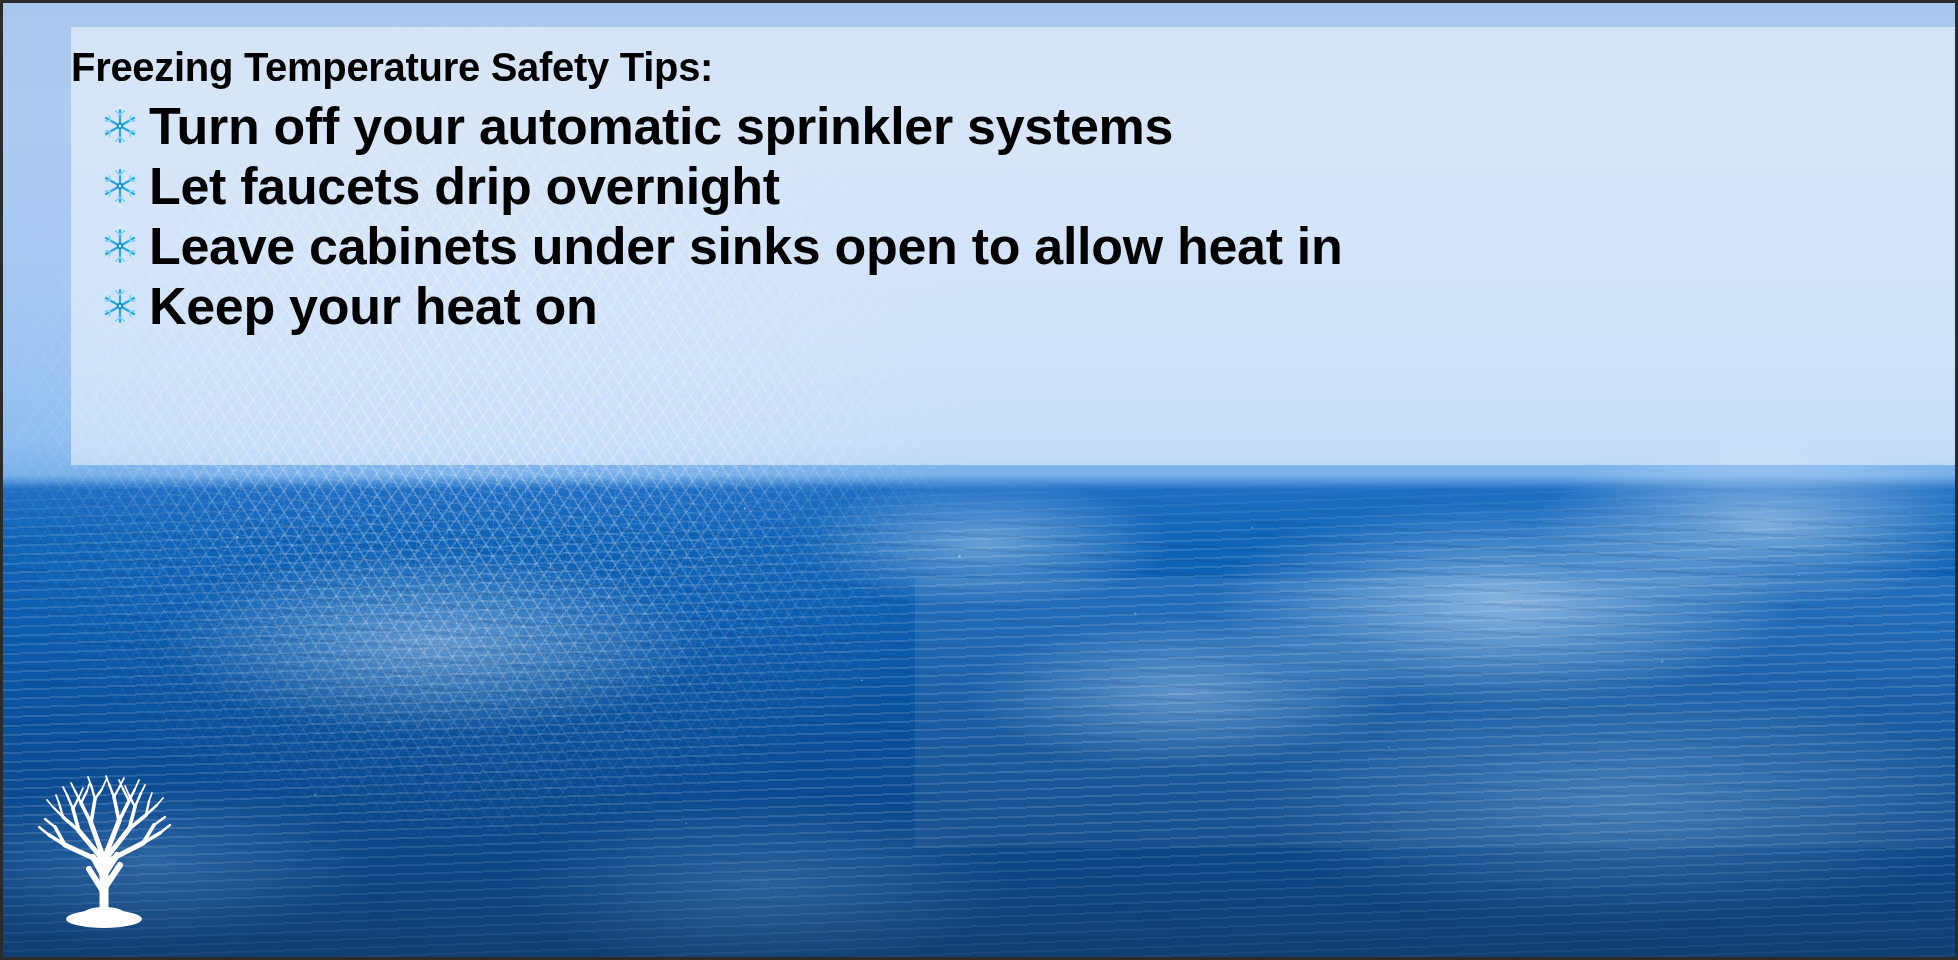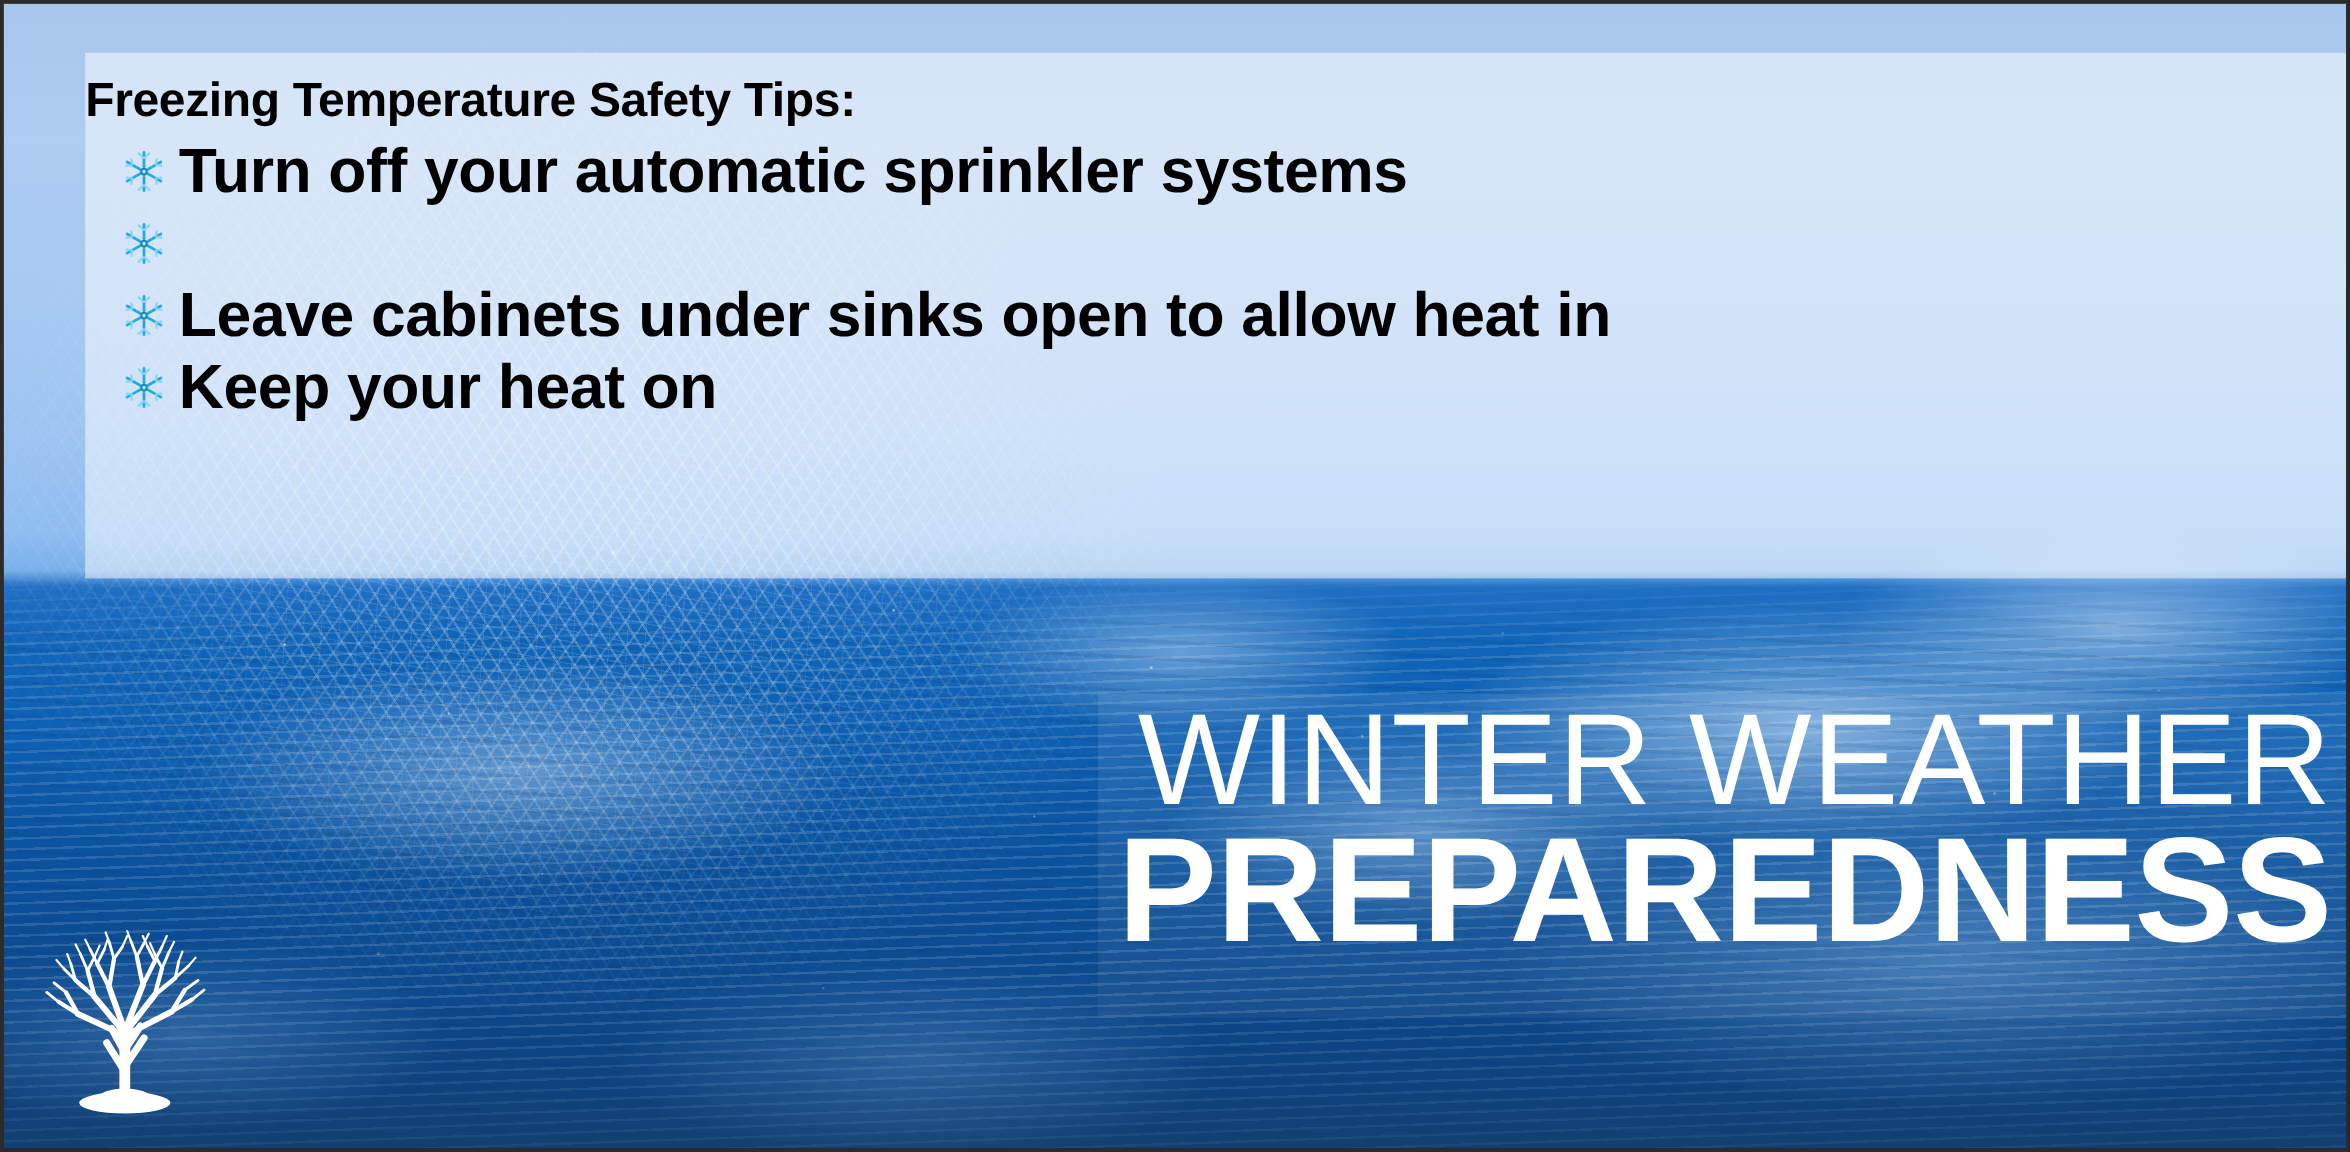--- a/index.html
+++ b/index.html
@@ -89,21 +89,21 @@
       repeating-linear-gradient(183deg,
         rgba(10,60,120,.13) 0 3px,
         rgba(10,60,120,0) 3px 14px);
     -webkit-mask-image: linear-gradient(to bottom, transparent 0, #000 14%, #000 72%, rgba(0,0,0,.35) 100%);
             mask-image: linear-gradient(to bottom, transparent 0, #000 14%, #000 72%, rgba(0,0,0,.35) 100%);
   }
 
   
   #tips-panel {
     position: absolute;
-    left: 68px; top: 41px; right: 0; height: 438px;
+    left: 68px; top: 24px; right: 0; height: 438px;
     background: rgba(255,255,255,.50);
     box-sizing: border-box;
     padding: 18px 0 0 0;
   }
   #tips-heading {
     margin: 0 0 4px 0;
     padding-left: 0;
     font-size: 40px;
     font-weight: bold;
     color: #000;
@@ -240,20 +240,21 @@
             <line x1="76" y1="65" x2="88" y2="63"></line>
               <line x1="76" y1="65" x2="78" y2="77"></line>
             <line x1="24" y1="65" x2="12" y2="63"></line>
               <line x1="24" y1="65" x2="22" y2="77"></line>
             <line x1="76" y1="35" x2="88" y2="37"></line>
               <line x1="76" y1="35" x2="78" y2="23"></line>
           </g>
           <circle cx="50" cy="50" r="8" fill="#0f83c4"></circle>
           <circle cx="50" cy="50" r="4" fill="#bfe9fb"></circle>
         </svg>
+        <span class="tip-text">Let faucets drip overnight</span>
       </li>
 
       <li class="tip-row">
         <svg class="flake" viewBox="0 0 100 100">
           <g stroke="#29a8e0" stroke-width="6" stroke-linecap="round" fill="none">
             <line x1="50" y1="8" x2="50" y2="92"></line>
             <line x1="13" y1="29" x2="87" y2="71"></line>
             <line x1="13" y1="71" x2="87" y2="29"></line>
           </g>
           <g stroke="#7fd4f7" stroke-width="4.5" stroke-linecap="round" fill="none">
@@ -300,24 +301,20 @@
           <circle cx="50" cy="50" r="8" fill="#0f83c4"></circle>
           <circle cx="50" cy="50" r="4" fill="#bfe9fb"></circle>
         </svg>
         <span class="tip-text">Keep your heat on</span>
       </li>
 
     </ul>
   </div>
 
   <div id="title-scrim"></div>
-  <div id="title-block">
-    <span id="title-line1">WINTER WEATHER</span>
-    <span id="title-line2">PREPAREDNESS</span>
-  </div>
 
   <div id="logo">
 
     <svg id="logo-tree" viewBox="0 0 150 170">
       <g stroke="#ffffff" fill="none" stroke-linecap="round">
 
         <path d="M75 150 L75 92" stroke-width="9"></path>
         <path d="M75 128 L60 104 M75 124 L91 100 M75 112 L64 92 M75 110 L88 90" stroke-width="6"></path>
 
         <path d="M75 96 L50 66 M75 96 L100 64 M75 94 L62 58 M75 94 L90 56 M75 98 L36 80 M75 98 L114 78" stroke-width="5"></path>

